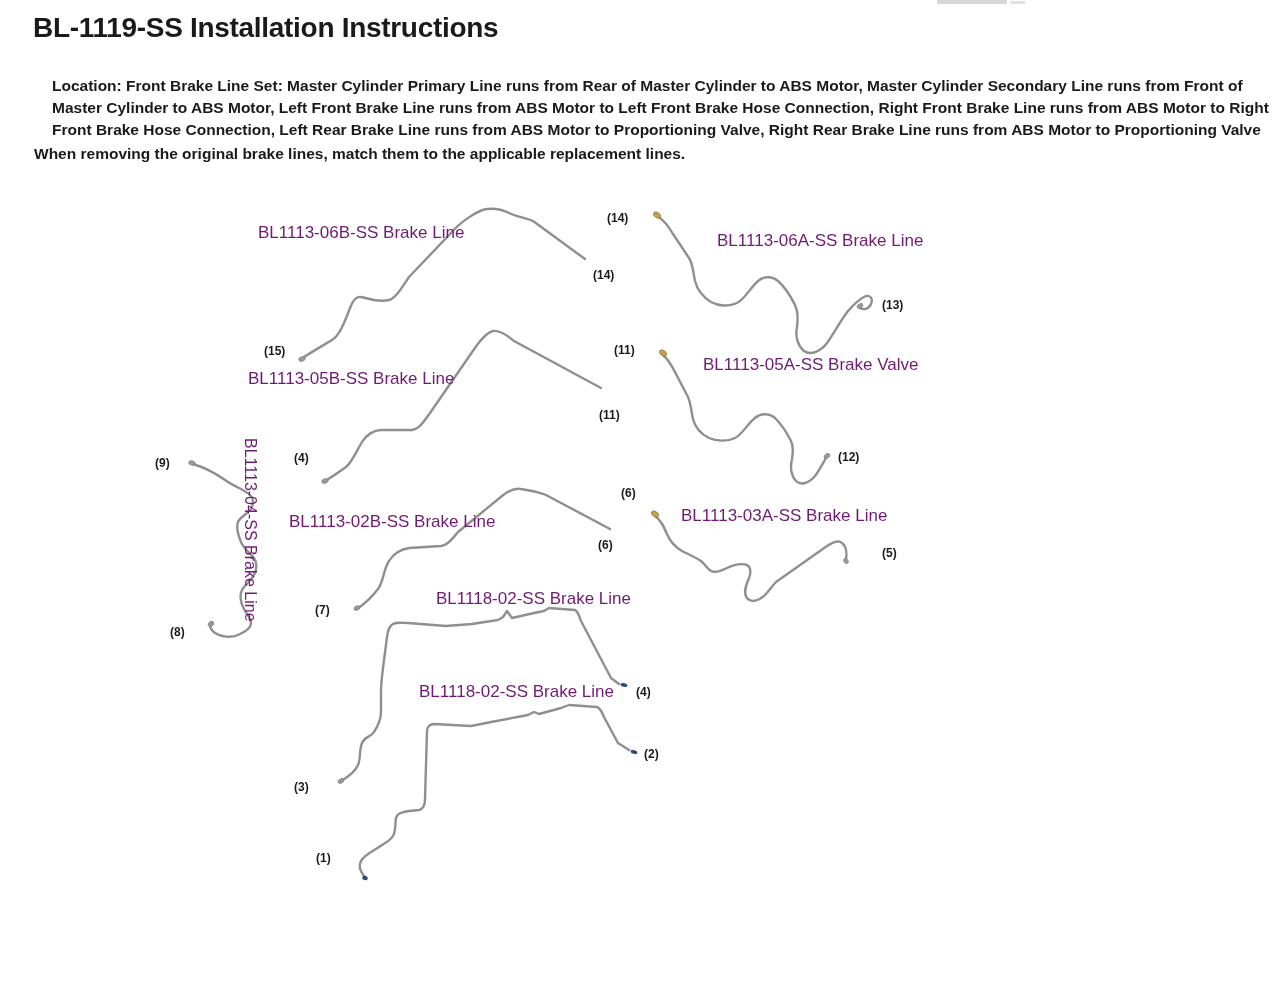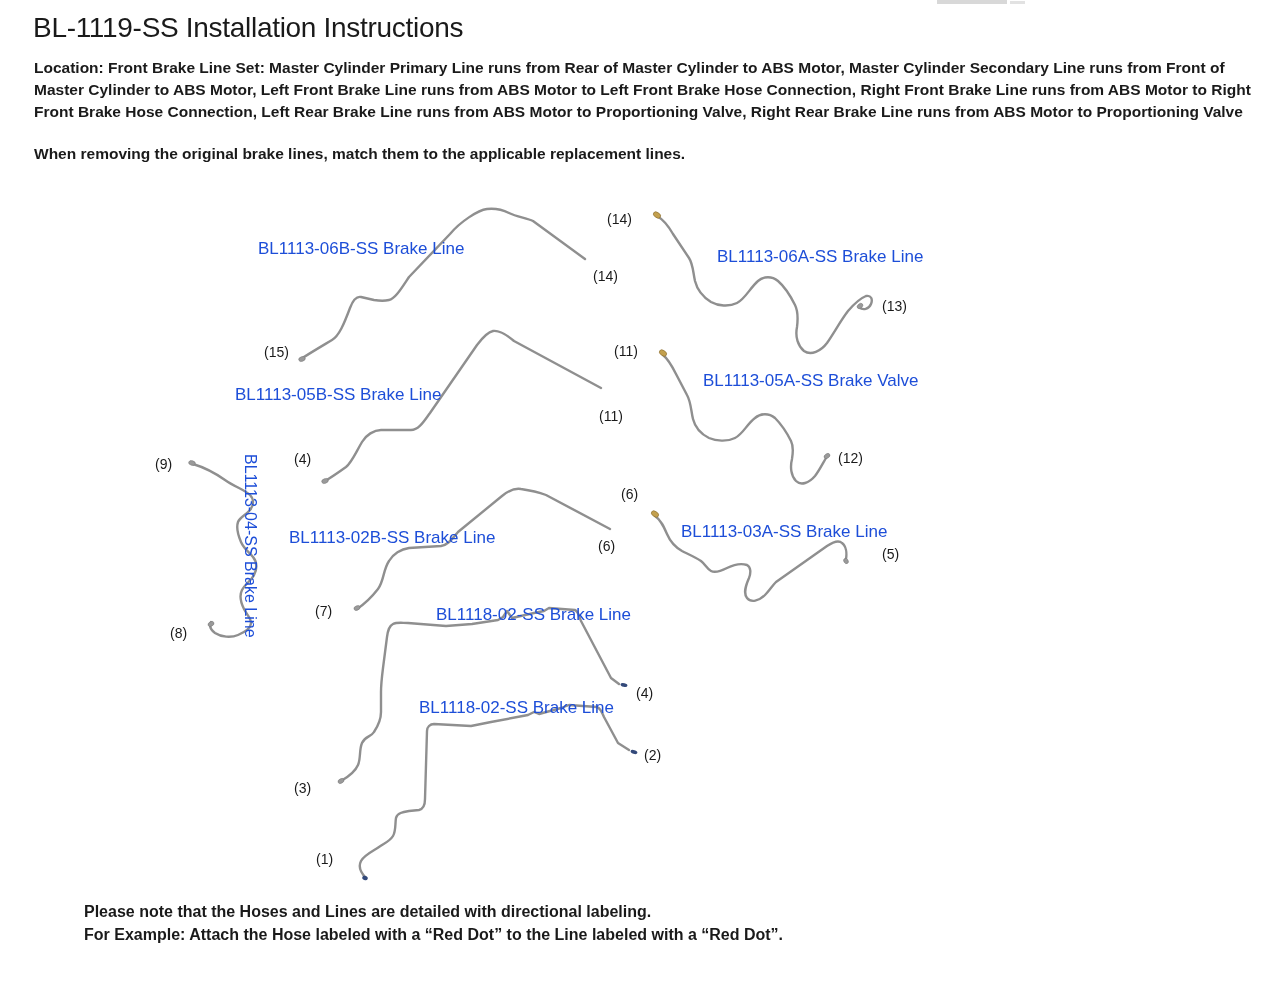--- a/index.html
+++ b/index.html
@@ -3,43 +3,43 @@
 <meta charset="utf-8">
 <style>
   html,body{margin:0;padding:0;background:#ffffff;}
   .page{
     position:relative;width:1280px;height:989px;background:#ffffff;
     font-family:"Liberation Sans",sans-serif;color:#1a1a1a;overflow:hidden;
   }
   .top-bar{position:absolute;background:#d8d8d8;}
   .title{
     position:absolute;left:33px;top:12px;margin:0;
-    font-size:28px;font-weight:400;letter-spacing:-0.3px;white-space:nowrap;text-align:center;
+    font-size:28px;font-weight:700;letter-spacing:-0.3px;white-space:nowrap;text-align:center;
   }
   .location{
-    position:absolute;left:34px;top:57px;margin:0;width:1225px;
+    position:absolute;left:34px;top:57px;margin:18px;width:1225px;
     font-size:15.5px;font-weight:700;line-height:22px;white-space:pre-line;
   }
   .removal{
     position:absolute;left:34px;top:145px;margin:0;
     font-size:15.5px;font-weight:700;white-space:nowrap;
   }
   .footer{
     position:absolute;left:84px;top:900px;margin:0;
     font-size:16px;font-weight:700;line-height:23px;
   }
   .diagram-svg{position:absolute;left:0;top:0;}
   .plabel{
-    position:absolute;font-size:17px;font-weight:400;white-space:nowrap;color:#1d4ed8;margin-top:16px;
+    position:absolute;font-size:17px;font-weight:400;white-space:nowrap;color:#701a75;
   }
   .plabel.vertical{
     writing-mode:vertical-rl;text-orientation:mixed;font-size:16px;
   }
   .callout{
-    position:absolute;font-size:14px;font-weight:400;white-space:nowrap;color:#1a1a1a;
+    position:absolute;font-size:12px;font-weight:700;white-space:nowrap;color:#1a1a1a;
   }
 </style>
 </head>
 <body>
 
 <div class="page">
 
   <div class="top-bar" style="left:937px;top:0;width:70px;height:4px;"></div>
   <div class="top-bar" style="left:1010px;top:1px;width:15px;height:3px;background:#e2e2e2;"></div>
 
@@ -82,21 +82,21 @@
 
     <g>
       <ellipse cx="624" cy="685" rx="3.5" ry="1.9" transform="rotate(14 624 685)" fill="#33497a"></ellipse>
       <ellipse cx="634" cy="752" rx="3.5" ry="1.9" transform="rotate(18 634 752)" fill="#33497a"></ellipse>
       <ellipse cx="365" cy="878" rx="2.8" ry="2.2" transform="rotate(20 365 878)" fill="#33497a"></ellipse>
     </g>
   </svg>
 
   <div class="plabel" style="left:258px;top:223px;">BL1113-06B-SS Brake Line</div>
   <div class="plabel" style="left:717px;top:231px;">BL1113-06A-SS Brake Line</div>
-  <div class="plabel" style="left:235px;top:369px;">BL1113-05B-SS Brake Line</div>
+  <div class="plabel" style="left:248px;top:369px;">BL1113-05B-SS Brake Line</div>
   <div class="plabel" style="left:703px;top:355px;">BL1113-05A-SS Brake Valve</div>
   <div class="plabel vertical" style="left:241px;top:438px;">BL1113-04-SS Brake Line</div>
   <div class="plabel" style="left:289px;top:512px;">BL1113-02B-SS Brake Line</div>
   <div class="plabel" style="left:681px;top:506px;">BL1113-03A-SS Brake Line</div>
   <div class="plabel" style="left:436px;top:589px;">BL1118-02-SS Brake Line</div>
   <div class="plabel" style="left:419px;top:682px;">BL1118-02-SS Brake Line</div>
 
   <div class="callout" style="left:607px;top:211px;">(14)</div>
   <div class="callout" style="left:593px;top:268px;">(14)</div>
   <div class="callout" style="left:882px;top:298px;">(13)</div>
@@ -109,18 +109,14 @@
   <div class="callout" style="left:621px;top:486px;">(6)</div>
   <div class="callout" style="left:598px;top:538px;">(6)</div>
   <div class="callout" style="left:882px;top:546px;">(5)</div>
   <div class="callout" style="left:315px;top:603px;">(7)</div>
   <div class="callout" style="left:170px;top:625px;">(8)</div>
   <div class="callout" style="left:636px;top:685px;">(4)</div>
   <div class="callout" style="left:644px;top:747px;">(2)</div>
   <div class="callout" style="left:294px;top:780px;">(3)</div>
   <div class="callout" style="left:316px;top:851px;">(1)</div>
 
-  <div class="footer">
-    <div>Please note that the Hoses and Lines are detailed with directional labeling.</div>
-    <div>For Example: Attach the Hose labeled with a “Red Dot” to the Line labeled with a “Red Dot”.</div>
-  </div>
 
 </div>
 
 </body></html>

